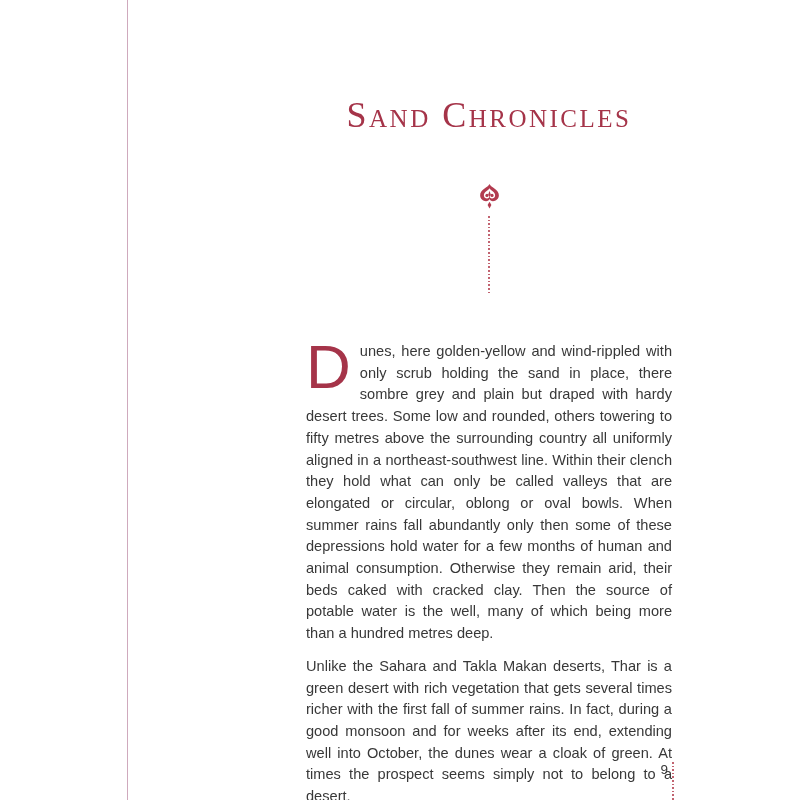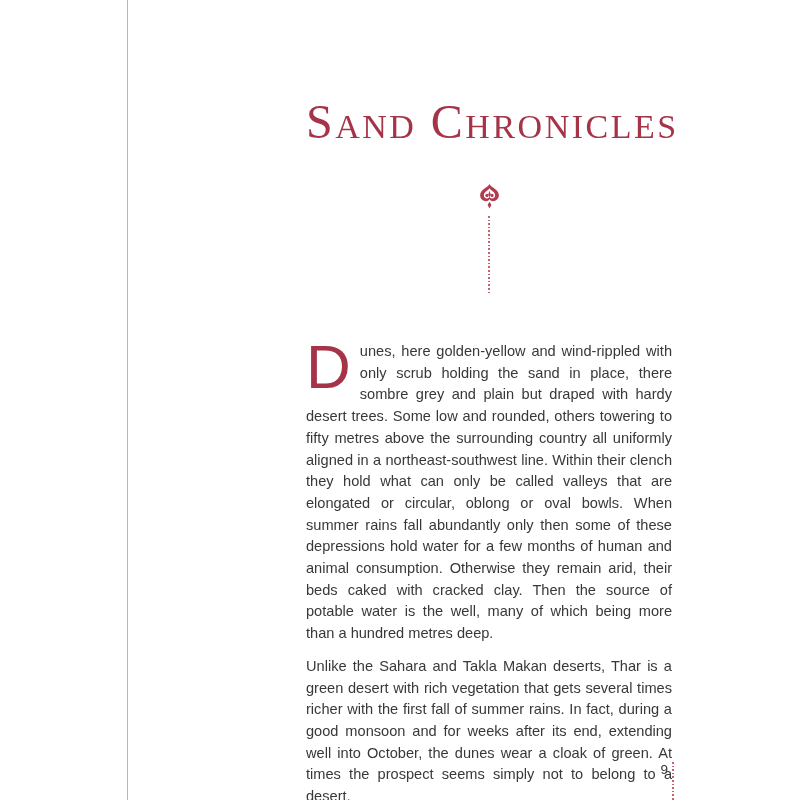--- a/index.html
+++ b/index.html
@@ -32,21 +32,21 @@
 
   .chapter-title {
     position: absolute;
     left: 306px;
     top: 94px;
     width: 366px;
     text-align: center;
     font-family: "Liberation Serif", serif;
     font-variant: small-caps;
     font-weight: normal;
-    font-size: 48px;
+    font-size: 36px;
     letter-spacing: 2.5px;
     color: var(--accent);
     white-space: nowrap;
   }
 
   .ornament {
     position: absolute;
     left: 306px;
     top: 184px;
     width: 366px;

